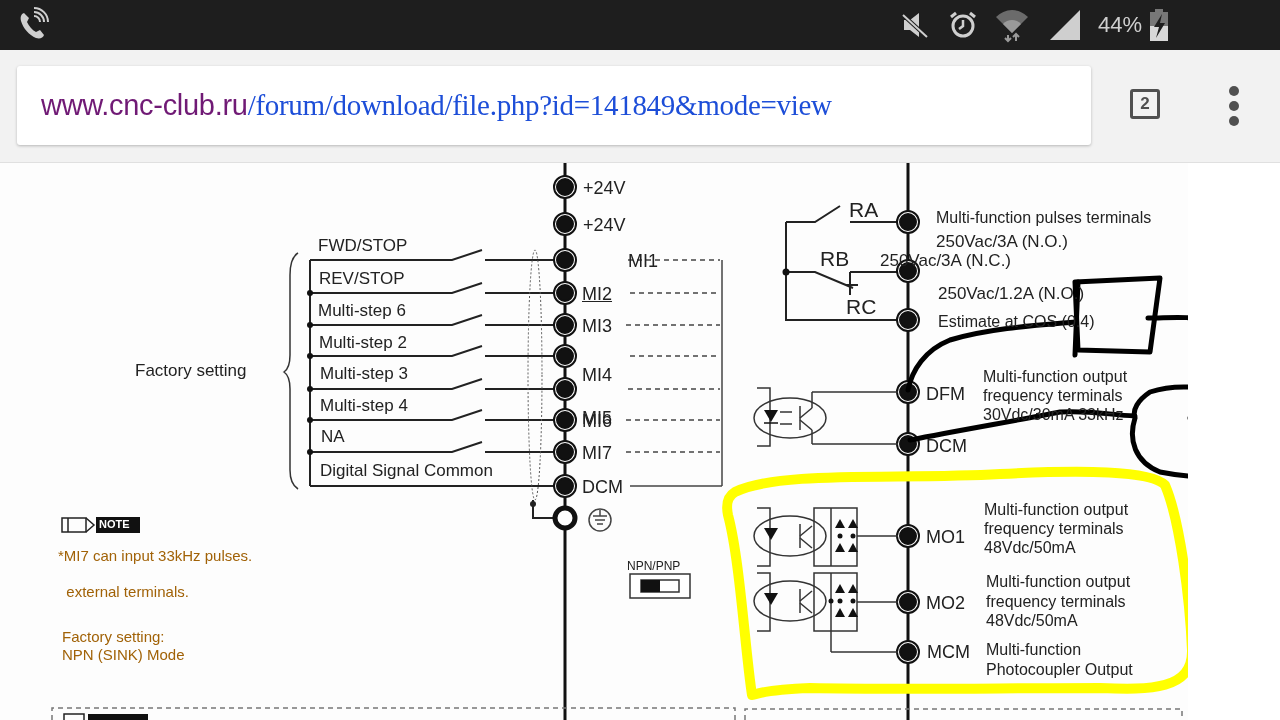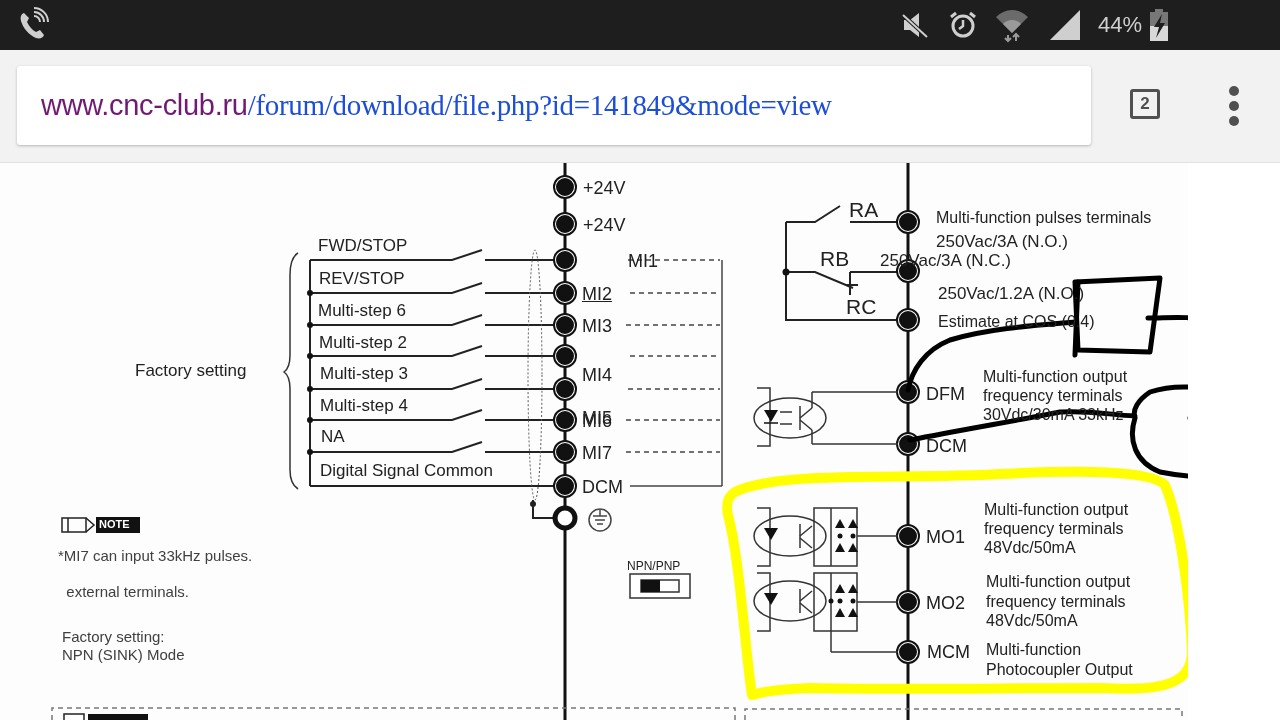--- a/index.html
+++ b/index.html
@@ -12,21 +12,21 @@
   .url{margin-left:24px;font-size:29px;letter-spacing:-0.3px;white-space:nowrap;}
   .url .host{color:#701a75;}
   .url .path{color:#1d4ed8;font-family:Liberation Serif, serif;}
   .tabs-btn{position:absolute;left:1130px;top:89px;width:30px;height:30px;border:3px solid #505050;border-radius:3px;box-sizing:border-box;display:flex;align-items:center;justify-content:center;font-weight:bold;font-size:17px;color:#505050;}
   .menu-btn{position:absolute;left:1222px;top:86px;width:24px;height:40px;}
   .menu-btn span{position:absolute;left:7px;width:10px;height:10px;border-radius:50%;background:#505050;}
   .doc{position:absolute;left:0;top:163px;width:1188px;height:557px;background:#fdfdfd;overflow:hidden;}
   .doc svg{position:absolute;left:0;top:0;}
   .t{position:absolute;font-size:17px;color:#222;white-space:nowrap;line-height:1;}
   .lbl{position:absolute;font-size:18px;color:#222;white-space:nowrap;line-height:1;}
-  .note-txt{position:absolute;font-size:15px;color:#404040;line-height:18px;white-space:pre;}
+  .note-txt{position:absolute;font-size:15px;color:#a16207;line-height:18px;white-space:pre;}
 </style>
 </head>
 <body>
 
 <div class="statusbar">
   <div class="sb-icon" style="left:16px;">
     <svg width="36" height="36" viewBox="0 0 36 36">
       <path d="M8 6 C5 7 4 10 5 14 C7 21 13 28 20 31 C24 32 27 31 28 28 L24 23 L20 25 C16 23 13 19 11 15 L13 11 Z" fill="#cfcfcf"></path>
       <path d="M18 5 A10 10 0 0 1 28 15" stroke="#cfcfcf" stroke-width="2" fill="none"></path>
       <path d="M18 9 A6 6 0 0 1 24 15" stroke="#cfcfcf" stroke-width="2" fill="none"></path>

